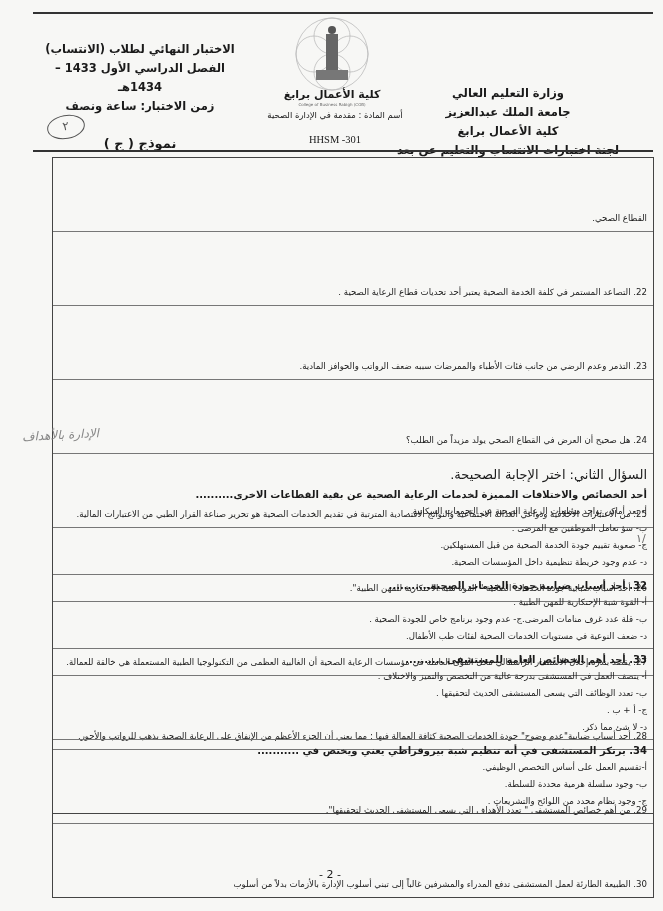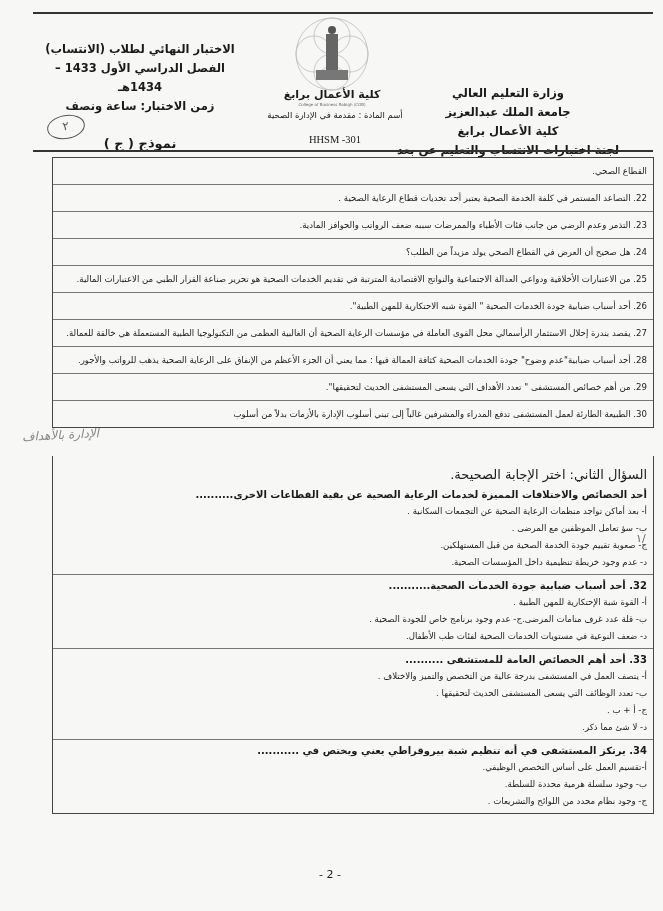--- a/index.html
+++ b/index.html
@@ -14,21 +14,21 @@
   .hdr-left { left: 40px; top: 40px; width: 200px; font-size: 11.5px; line-height: 19px; font-weight: bold; }
   .hdr-left .model { font-size: 13px; margin-top: 18px; }
   .logo { position: absolute; left: 282px; top: 14px; width: 100px; height: 80px; }
   .logo-name { position: absolute; left: 258px; top: 88px; width: 148px; text-align: center; font-size: 11px; direction: rtl; font-weight: bold; }
   .logo-sub { position: absolute; left: 258px; top: 102px; width: 148px; text-align: center; font-size: 4px; color: #666; }
   .subject { position: absolute; left: 240px; top: 110px; width: 190px; text-align: center; font-size: 8.5px; direction: rtl; }
   .code { position: absolute; left: 290px; top: 134px; width: 90px; text-align: center; font-family: "Liberation Serif", serif; font-weight: normal; font-size: 10.5px; }
   .circle-mark { position: absolute; left: 47px; top: 115px; width: 36px; height: 22px; border: 1.3px solid #555; border-radius: 50%; transform: rotate(-10deg); font-size: 12px; text-align: center; line-height: 20px; color: #555; }
 
   .qtable { position: absolute; left: 52px; top: 157px; width: 600px; border: 1px solid #444; direction: rtl; }
-  .qrow { border-bottom: 1px solid #777; padding: 5px 6px; font-size: 8.6px; line-height: 16px; min-height: 16px; }
+  .qrow { border-bottom: 1px solid #777; padding: 5px 6px; font-size: 8.6px; line-height: 16px; min-height: 16px; margin-top: 47px; }
   .qrow:last-child { border-bottom: none; }
   .handwriting { position: absolute; left: 22px; top: 428px; font-size: 12px; color: #888; direction: rtl; transform: rotate(-3deg); font-style: italic; }
 
   .sec2 { position: absolute; left: 52px; top: 456px; width: 600px; direction: rtl; border-right: 1px solid #444; border-left: 1px solid #444; border-bottom: 1px solid #444; }
   .sec2-title { padding: 10px 6px 0 6px; font-size: 13px; font-weight: normal; line-height: 18px; }
   .sec2-inst { padding: 0 6px 3px 6px; font-size: 11.8px; font-weight: bold; line-height: 18px; border-bottom: 1px solid #444; }
   .mcq { border-bottom: 1px solid #777; padding: 2px 6px 3px 6px; }
   .mcq:last-child { border-bottom: none; }
   .mcq .stem { font-size: 10px; font-weight: bold; line-height: 17px; }
   .mcq .opt { font-size: 8.6px; line-height: 17px; }

